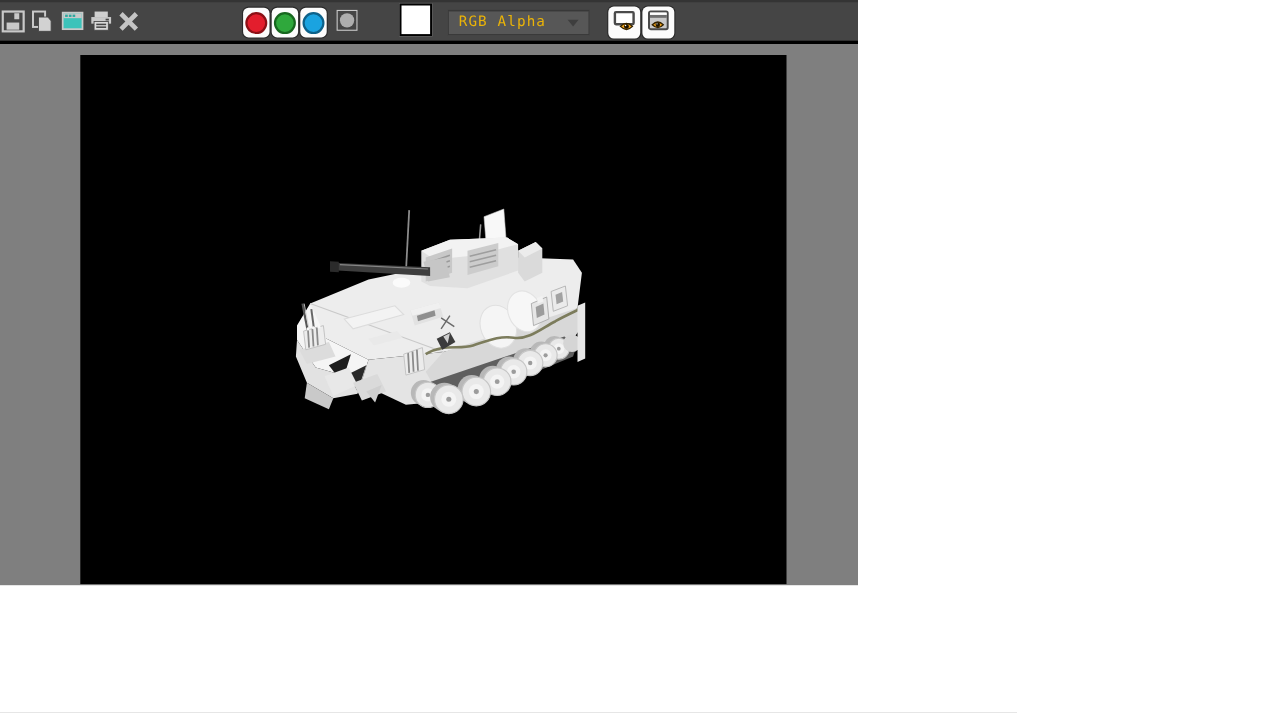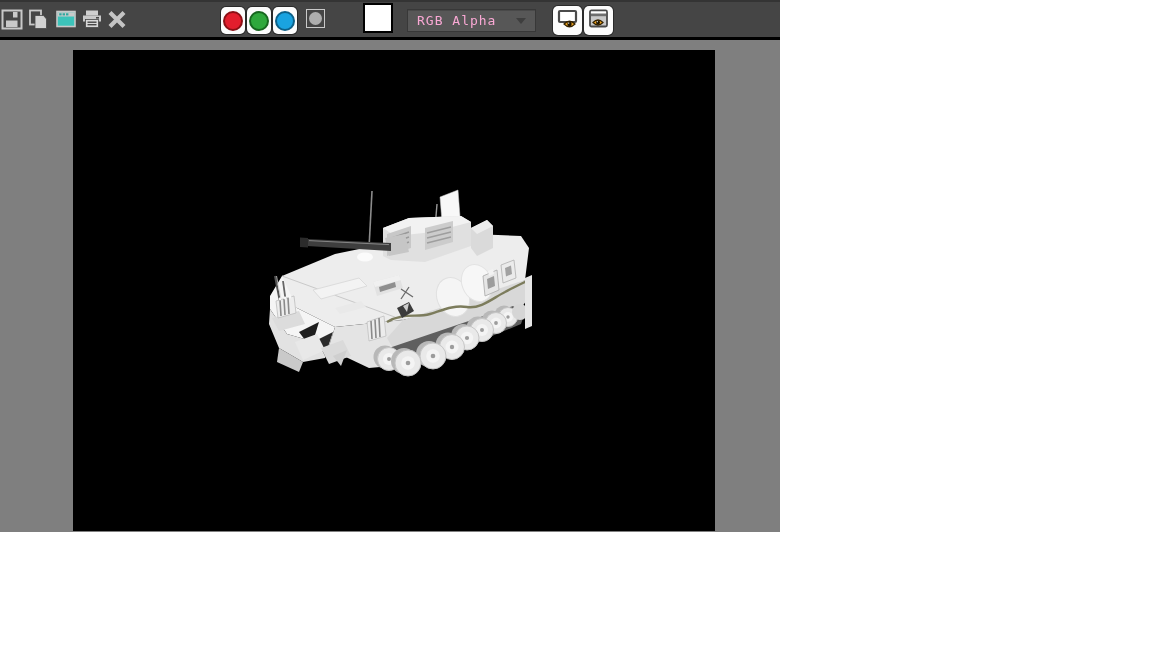--- a/index.html
+++ b/index.html
@@ -35,21 +35,21 @@
   .mono-btn .gray-dot{width:15px;height:15px;}
   .swatch{
     width:26px;height:26px;top:3px;background:#ffffff;border:2px solid #000000;cursor:pointer;
   }
   .dropdown{
     width:127px;height:21px;top:9px;background:#575757;
     border:1px solid #383838;box-shadow:inset 0 1px 0 #494949;
     display:flex;align-items:center;cursor:pointer;
   }
   .dropdown .dd-text{
-    font-family:"DejaVu Sans Mono", monospace;font-size:13px;color:#f9a8d4;
+    font-family:"DejaVu Sans Mono", monospace;font-size:13px;color:#eab308;
     padding-left:9px;letter-spacing:1px;white-space:nowrap;
   }
   .dd-arrow{
     position:absolute;right:9px;top:8px;width:0;height:0;
     border-left:5px solid transparent;border-right:5px solid transparent;
     border-top:6px solid #3e3e3e;
   }
   .view-btn{
     width:29px;height:29px;top:6px;background:#fcfcfc;border-radius:5px;
     display:flex;align-items:center;justify-content:center;

